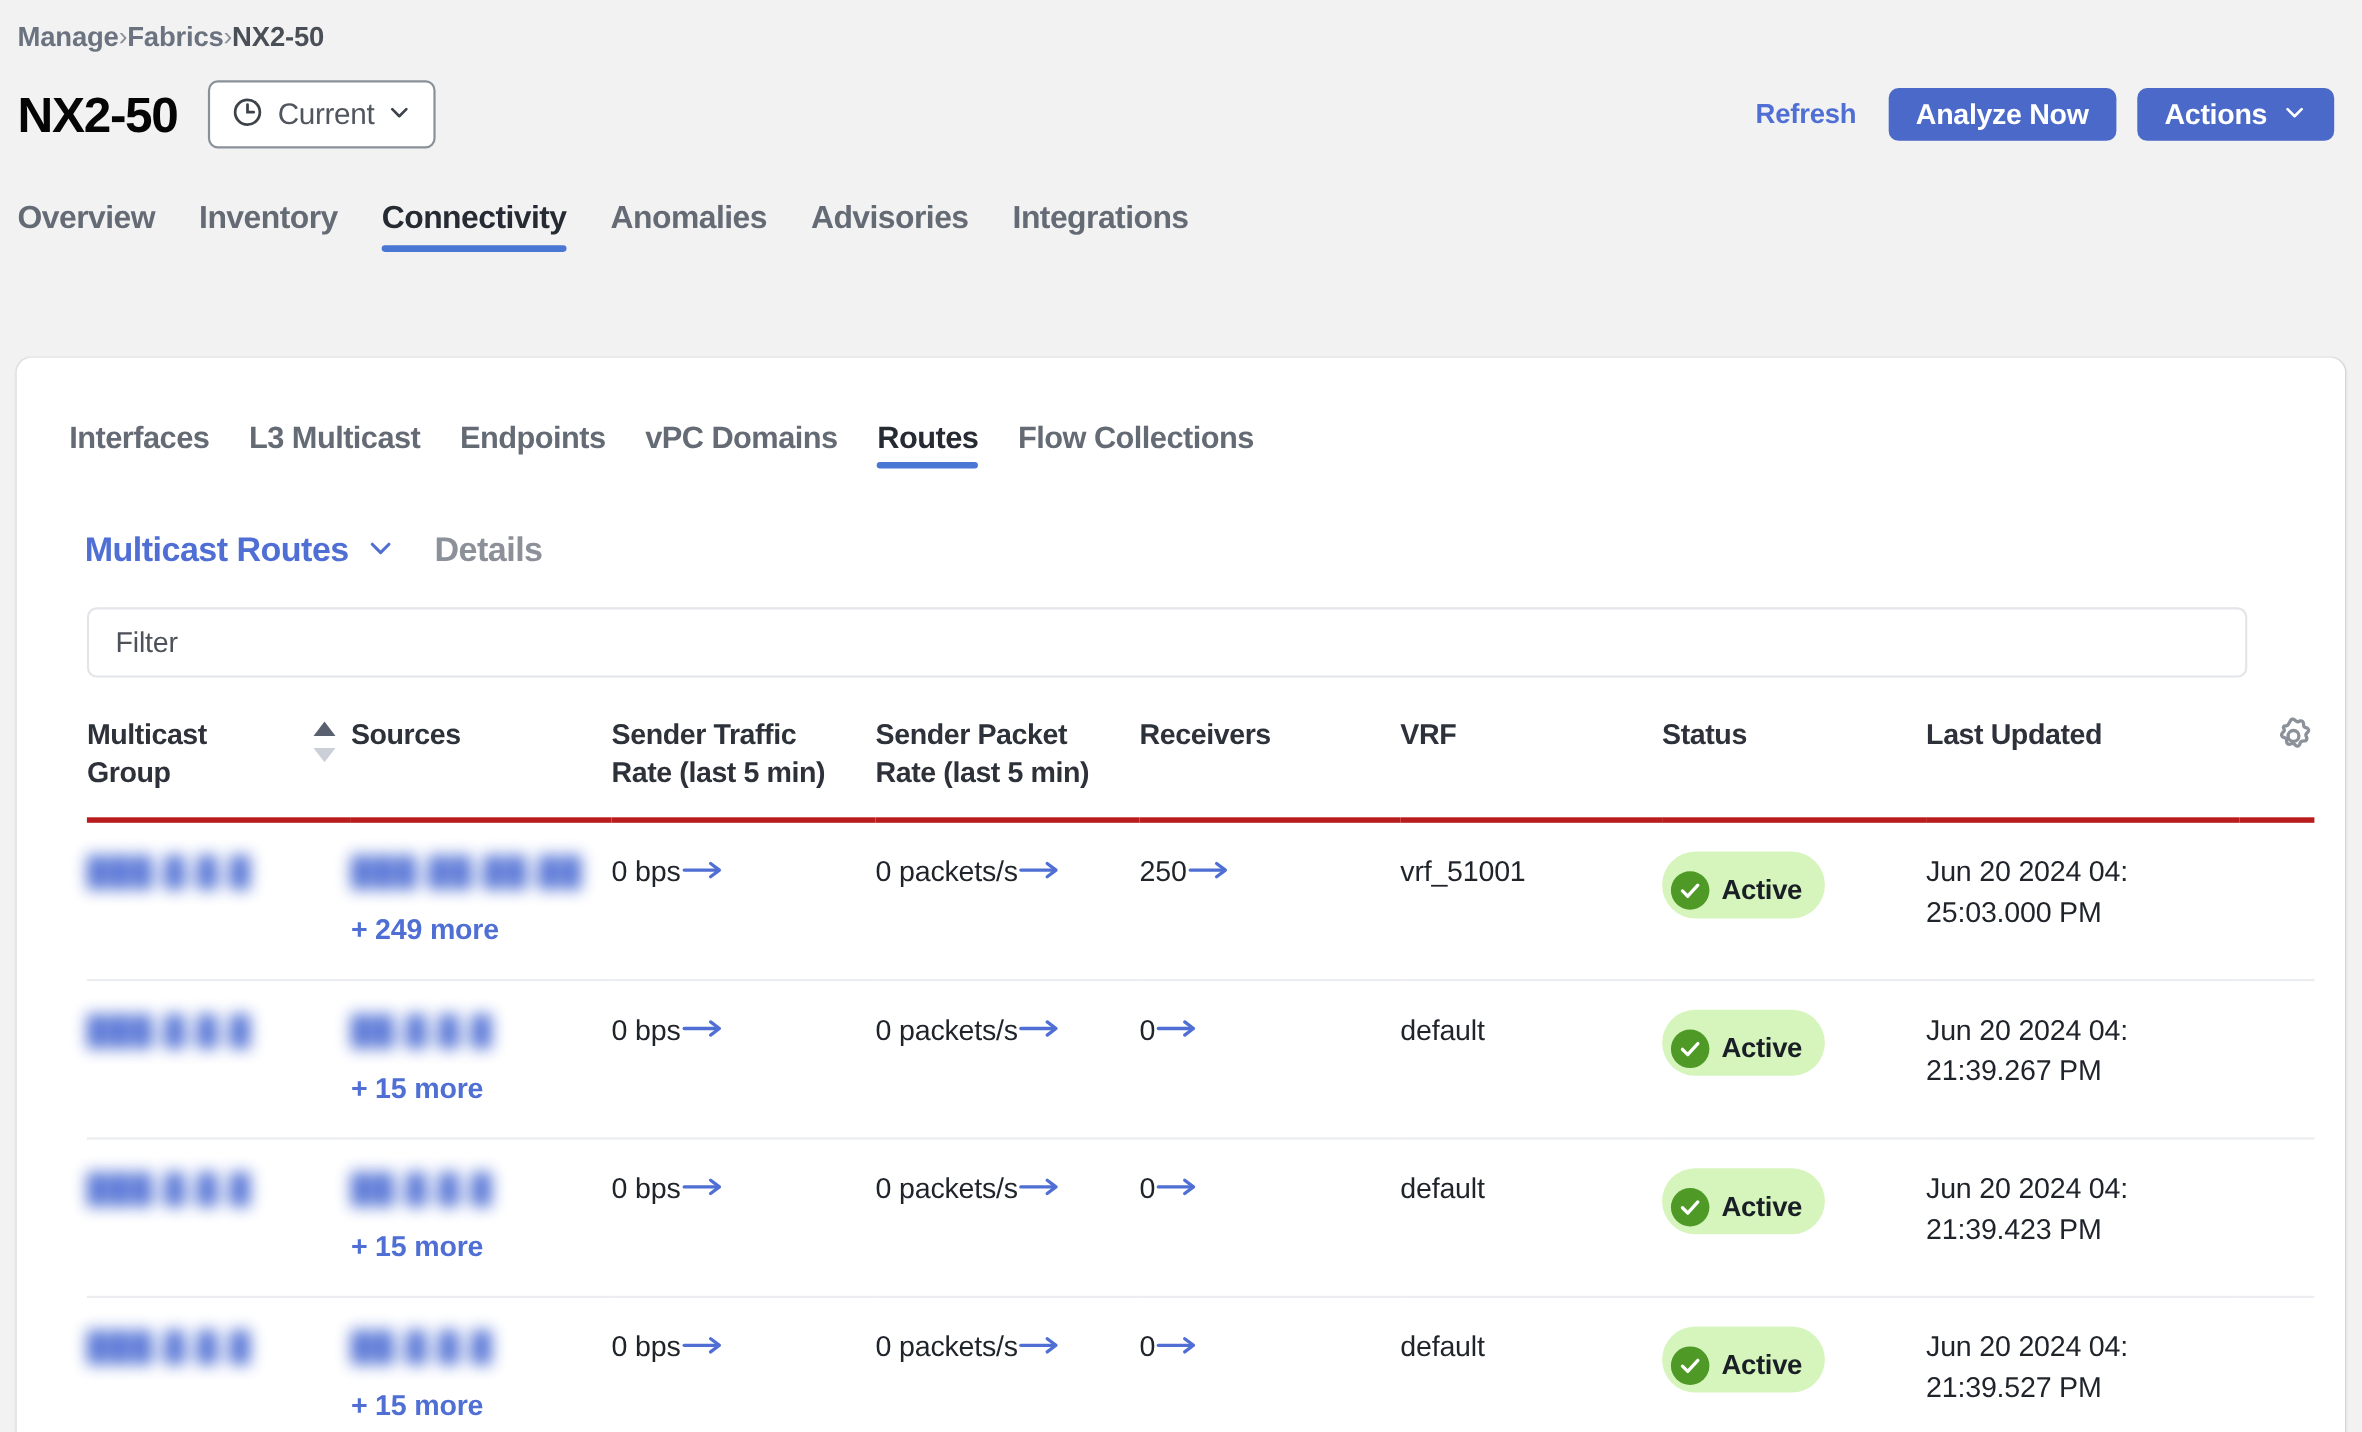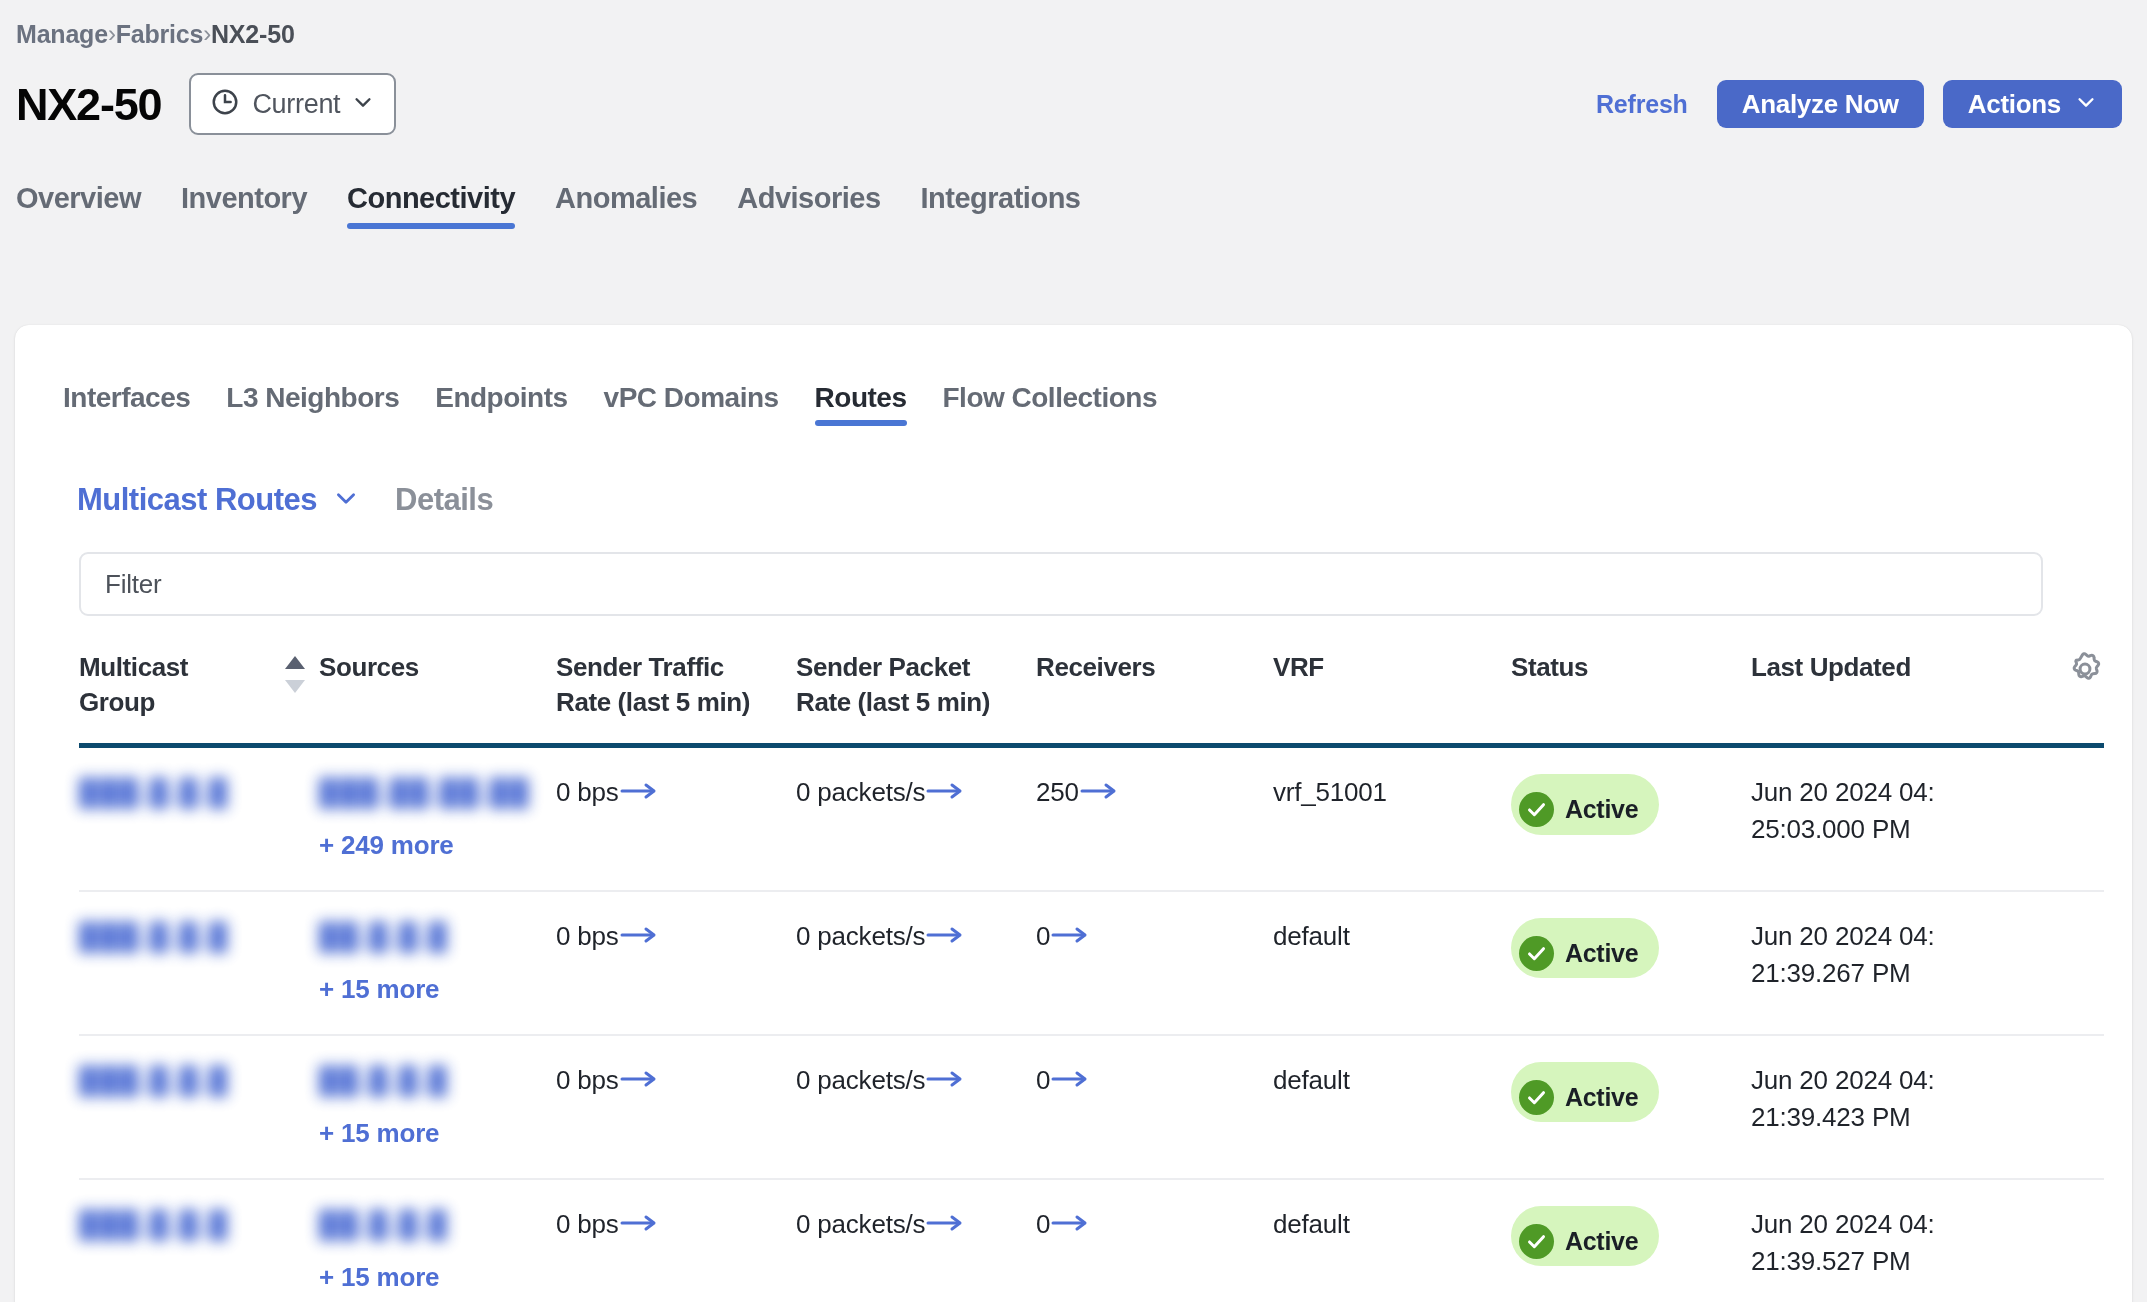--- a/index.html
+++ b/index.html
@@ -231,21 +231,21 @@
   }
   table.rt th {
     text-align: left;
     vertical-align: top;
     font-size: 26px;
     font-weight: bold;
     color: #2d323a;
     letter-spacing: -0.4px;
     line-height: 1.33;
     padding: 0 14px 24px 0;
-    border-bottom: 5px solid #0c4a6e;
+    border-bottom: 5px solid #b91c1c;
   }
   .th-inner { display: flex; align-items: flex-start; }
   .sort-arrows {
     display: flex;
     flex-direction: column;
     gap: 11px;
     margin-left: 28px;
     margin-top: 6px;
     cursor: pointer;
   }
@@ -375,21 +375,21 @@
   <div class="mtab active">Connectivity</div>
   <div class="mtab">Anomalies</div>
   <div class="mtab">Advisories</div>
   <div class="mtab">Integrations</div>
 </div>
 
 <div class="card">
 
   <div class="sub-tabs">
     <div class="stab">Interfaces</div>
-    <div class="stab">L3 Neighbors</div>
+    <div class="stab">L3 Multicast</div>
     <div class="stab">Endpoints</div>
     <div class="stab">vPC Domains</div>
     <div class="stab active">Routes</div>
     <div class="stab">Flow Collections</div>
   </div>
 
   <div class="view-row">
     <div class="view-select">
       <span class="lbl">Multicast Routes</span>
       <span>

